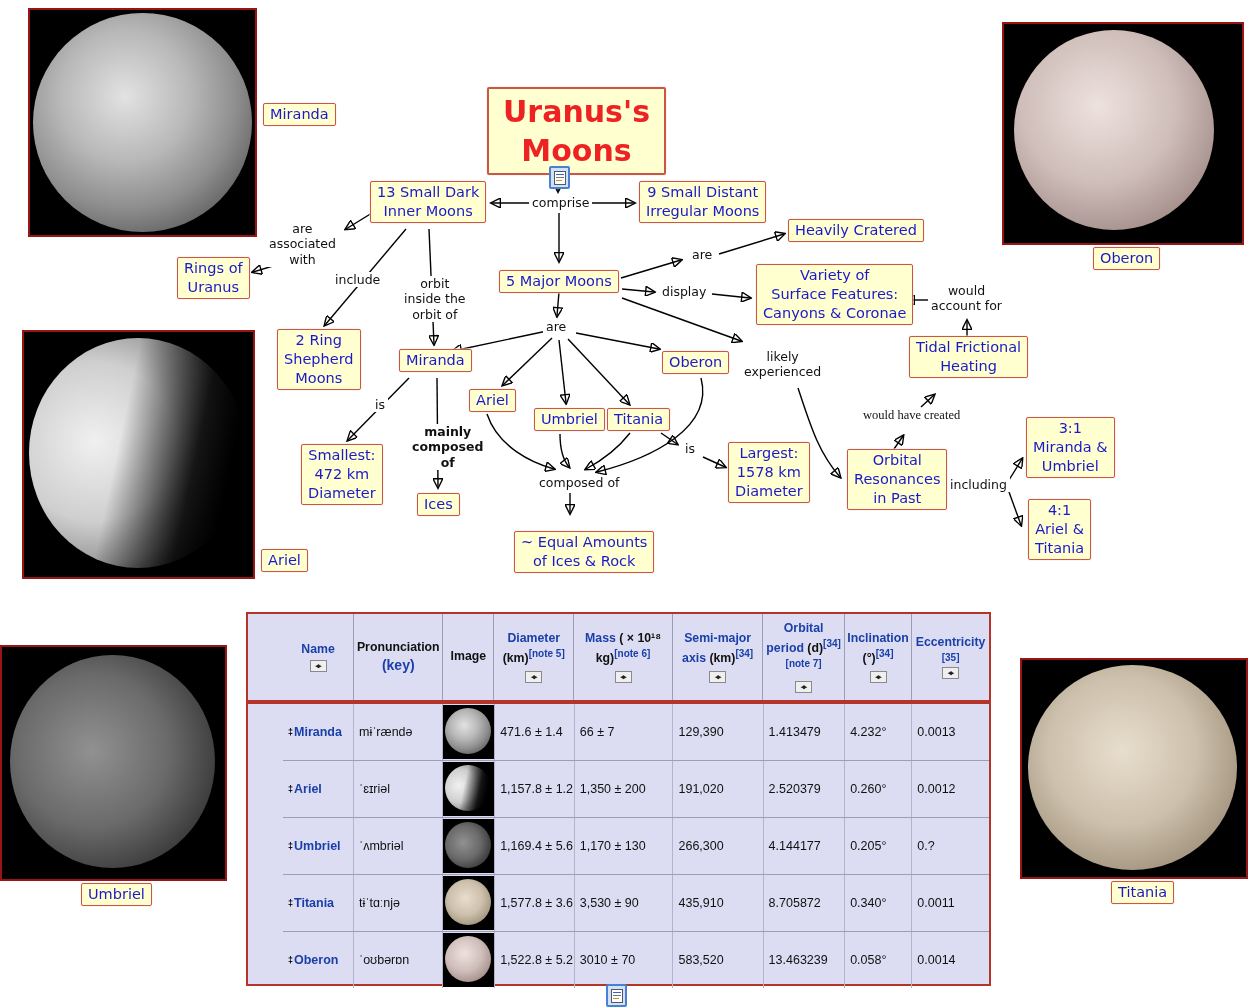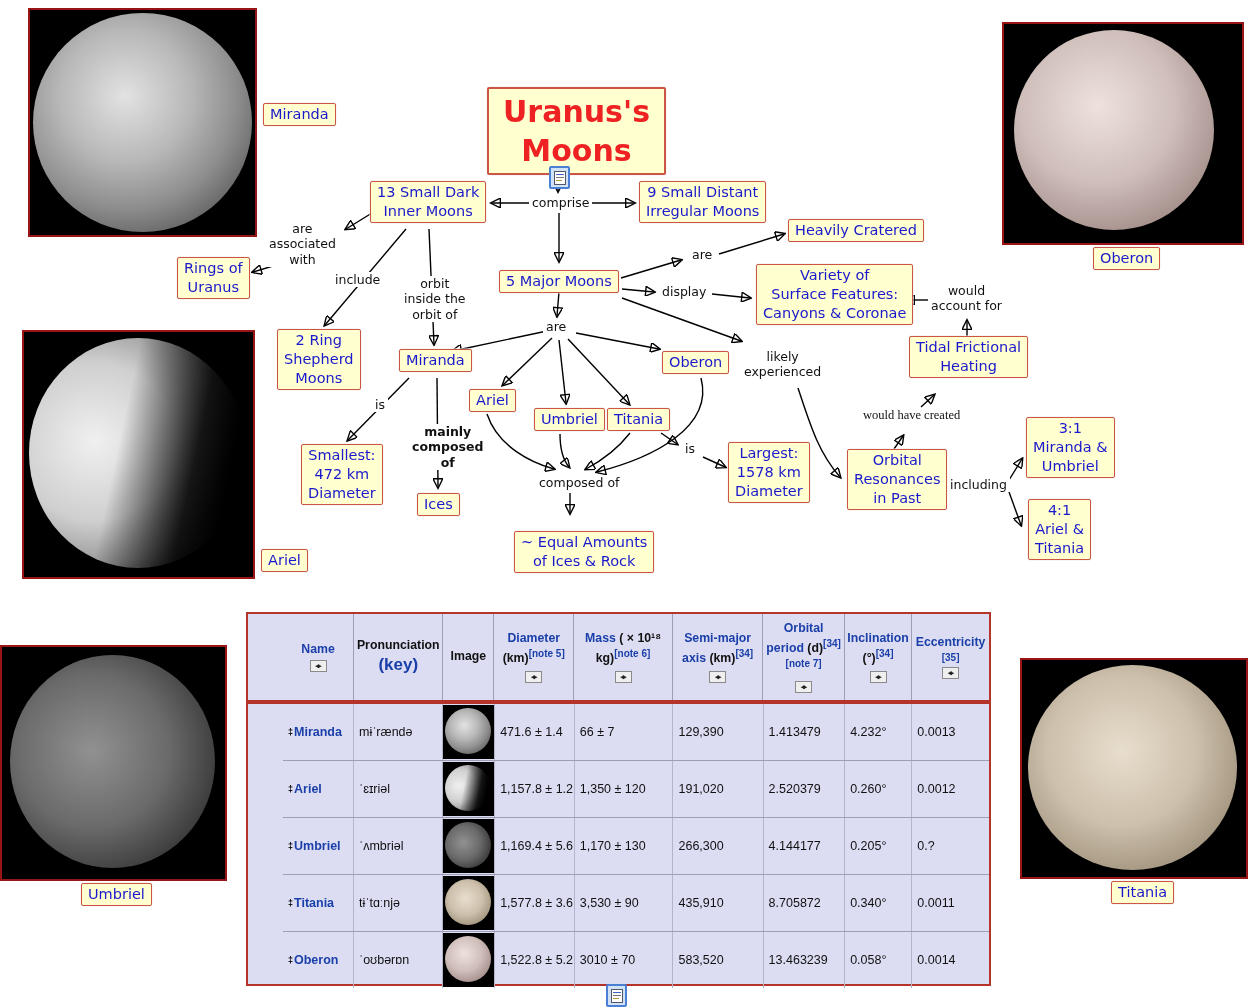--- a/index.html
+++ b/index.html
@@ -38,21 +38,21 @@
   
   .tblock{position:absolute;left:246px;width:741px;border:2px solid #b5342a;background:#dcddf3;}
   .hrow,.drow{display:flex;margin-left:35px;}
   .th{box-sizing:border-box;border-right:1px solid #9d9db5;display:flex;flex-direction:column;
       align-items:center;justify-content:center;text-align:center;font-weight:bold;
       font-size:12.3px;line-height:1.3;color:#1a3fa8;padding:2px 1px;
       font-family:"Liberation Sans",sans-serif;}
   .th:last-child,.td:last-child{border-right:none;}
   .th .blk{color:#111;}
   .note{color:#1a3fa8;font-size:10px;}
-  .sub{color:#1a3fa8;font-size:17px;}
+  .sub{color:#1a3fa8;font-size:14px;}
   .sort{display:inline-block;margin-top:3px;width:15px;height:10px;border:1px solid #8a8a8a;
         background:#efefef;color:#222;font-size:7px;line-height:9px;text-align:center;
         letter-spacing:-1px;}
   .drow{height:56px;border-top:1px solid #9d9db5;}
   .drow:first-child{border-top:none;}
   .td{box-sizing:border-box;border-right:1px solid #b3b3c9;font-size:12.5px;color:#111;
       display:flex;align-items:center;padding-left:5px;
       font-family:"Liberation Sans",sans-serif;}
   .td.name{font-weight:bold;}
   .td.name a{color:#1a3fa8;text-decoration:none;}
@@ -275,21 +275,21 @@
           <sup>‡</sup>
           <a>Ariel</a>
         </div>
       <div class="td c2">ˈɛɪriəl</div>
       <div class="td imgc c3">
           <span class="thumb">
             <span class="moon m-ariel" style="left:2px;top:3px;width:46px;height:46px;"></span>
           </span>
         </div>
       <div class="td c4">1,157.8 ± 1.2</div>
-      <div class="td c5">1,350 ± 120</div>
+      <div class="td c5">1,350 ± 200</div>
       <div class="td c6">191,020</div>
       <div class="td c7">2.520379</div>
       <div class="td c8">0.260°</div>
       <div class="td c9">0.0012</div>
     </div>
 
     <div class="drow">
       <div class="td name c1">
           <sup>‡</sup>
           <a>Umbriel</a>

